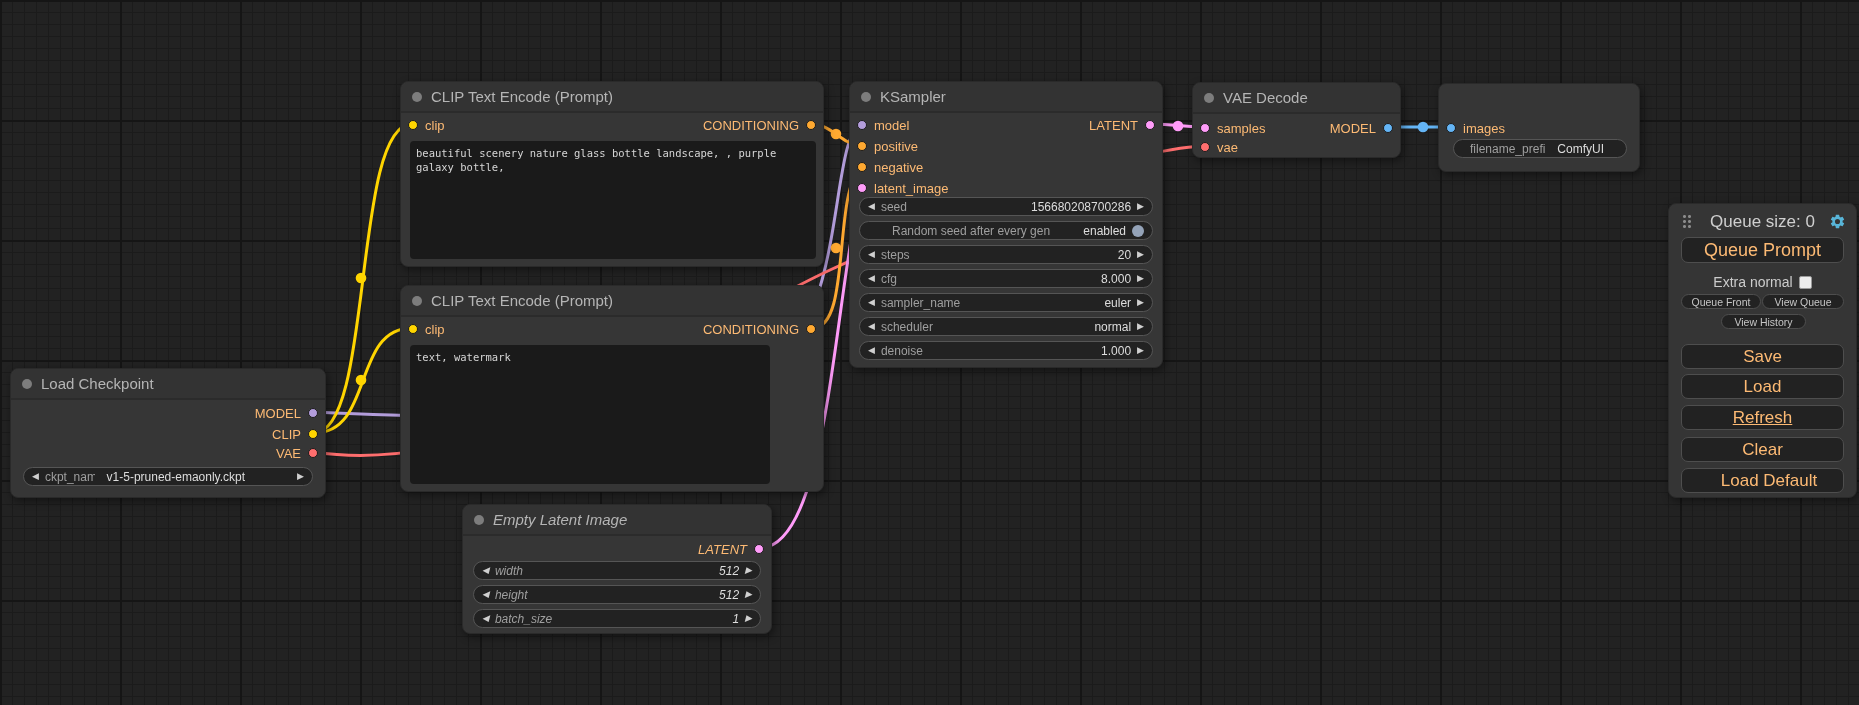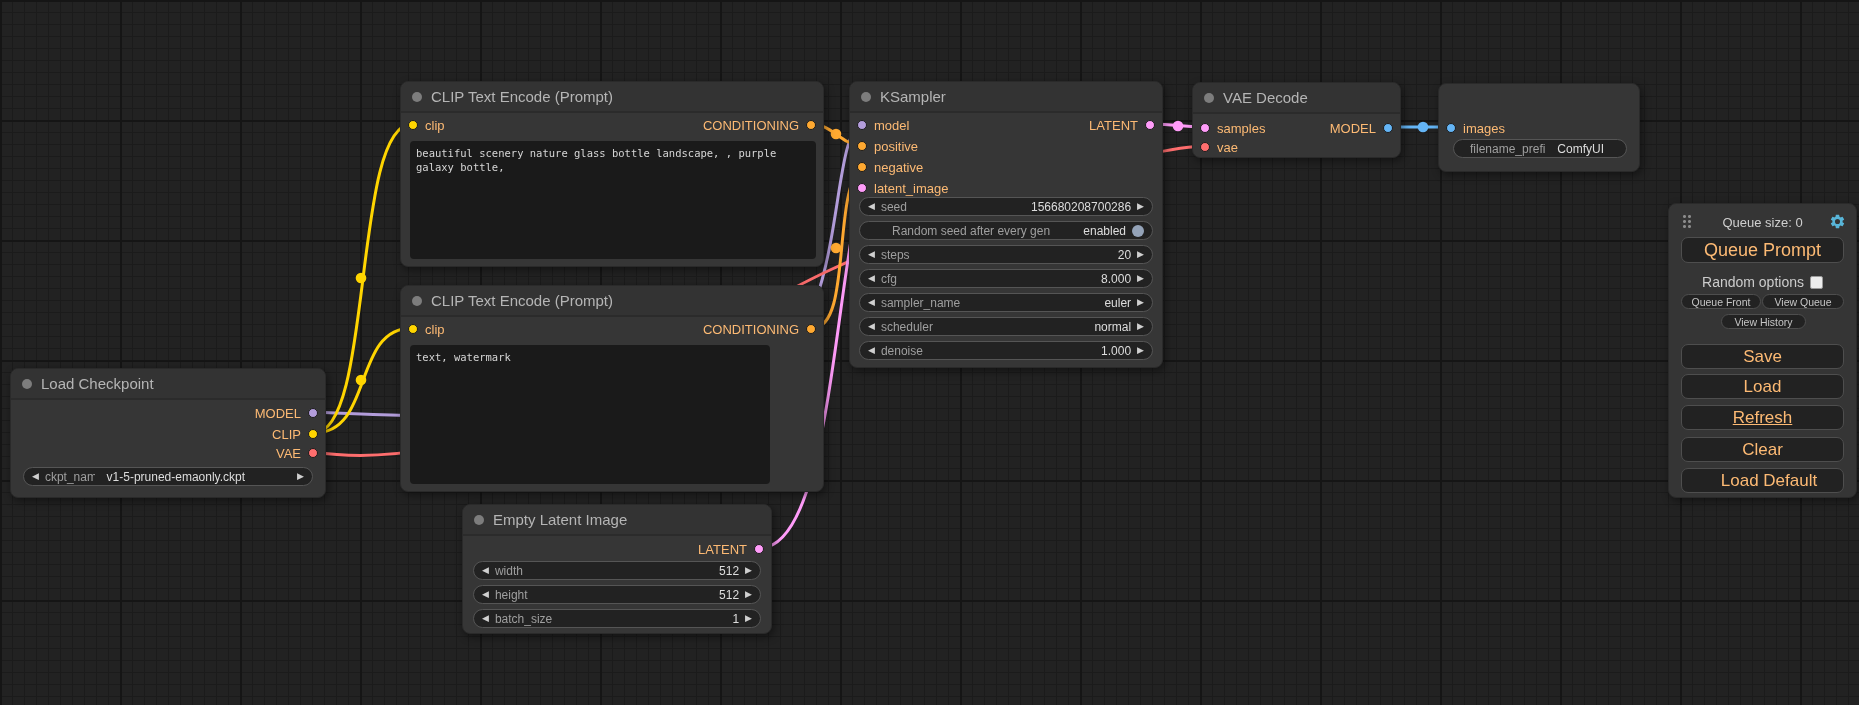--- a/index.html
+++ b/index.html
@@ -49,21 +49,21 @@
   
   #queue-panel{
     position:absolute;left:1668px;top:203px;width:189px;height:295px;z-index:3;
     background:#353535;border:1px solid #2a2a2a;border-radius:8px;
     box-shadow:2px 3px 8px rgba(0,0,0,.45);box-sizing:border-box;
   }
   .qp-header{position:absolute;left:0;right:0;top:8px;height:20px;display:flex;align-items:center;}
   .drag-handle{position:absolute;left:13px;top:2px;width:10px;height:15px;
     background-image:radial-gradient(circle,#8a8a8a 1.3px,transparent 1.6px);
     background-size:5px 5px;cursor:grab;}
-  .queue-size{flex:1;text-align:center;color:#cfcfcf;font-size:13px;}
+  .queue-size{flex:1;text-align:center;color:#cfcfcf;font-size:17px;}
   .gear{position:absolute;right:10px;top:1px;cursor:pointer;line-height:0;}
   .btn{
     background:#222222;border:1px solid #4e4e4e;border-radius:7px;color:#fdba74;
     display:flex;align-items:center;justify-content:center;box-sizing:border-box;
     cursor:pointer;position:absolute;white-space:nowrap;
   }
   .btn.big{left:12px;right:12px;height:25px;font-size:17px;}
   .btn.small{height:15px;font-size:10.5px;border-radius:8px;color:#c6c6c6;}
   #queue-prompt-btn{left:12px;right:12px;top:33px;height:26px;font-size:18px;}
   .extra-row{position:absolute;left:0;right:0;top:70px;display:flex;align-items:center;justify-content:center;gap:6px;color:#cccccc;font-size:14px;}
@@ -141,21 +141,21 @@
     <span class="dot" style="background:#FFD500;"></span>
     <span>clip</span>
   </div>
   <div class="slot out" style="top:34px;">
     <span class="dot" style="background:#FFA931;"></span>
     <span>CONDITIONING</span>
   </div>
   <textarea class="prompt-text" style="left: 9px; top: 59px; width: 360px; height: 139px;">text, watermark</textarea>
 </div>
 
-<div class="node" style="left:462px;top:504px;width:310px;height:130px;">
+<div class="node" style="left:462px;top:504px;width:310px;height:130px;font-style:italic;">
   <div class="node-title">
     <span class="collapse-dot"></span>
     <span>Empty Latent Image</span>
   </div>
   <div class="slot out" style="top:35px;">
     <span class="dot" style="background:#FF9CF9;"></span>
     <span>LATENT</span>
   </div>
   <div style="position:absolute;left:10px;right:10px;top:56px;display:flex;flex-direction:column;gap:5px;">
     <div class="widget">
@@ -295,21 +295,21 @@
     <span class="drag-handle"></span>
     <span class="queue-size">Queue size: 0</span>
     <span class="gear">
       <svg width="17" height="17" viewBox="0 0 24 24">
           <path fill="#58B5D8" d="M19.14 12.94c.04-.3.06-.61.06-.94s-.02-.64-.07-.94l2.03-1.58a.49.49 0 0 0 .12-.61l-1.92-3.32a.488.488 0 0 0-.59-.22l-2.39.96c-.5-.38-1.03-.7-1.62-.94l-.36-2.54a.484.484 0 0 0-.48-.41h-3.84c-.24 0-.43.17-.47.41l-.36 2.54c-.59.24-1.13.57-1.62.94l-2.39-.96c-.22-.08-.47 0-.59.22L2.74 8.87c-.12.21-.08.47.12.61l2.03 1.58c-.05.3-.09.63-.09.94s.02.64.07.94l-2.03 1.58a.49.49 0 0 0-.12.61l1.92 3.32c.12.22.37.29.59.22l2.39-.96c.5.38 1.03.7 1.62.94l.36 2.54c.05.24.24.41.48.41h3.84c.24 0 .44-.17.47-.41l.36-2.54c.59-.24 1.13-.56 1.62-.94l2.39.96c.22.08.47 0 .59-.22l1.92-3.32a.49.49 0 0 0-.12-.61l-2.01-1.58zM12 15.6A3.6 3.6 0 1 1 12 8.4a3.6 3.6 0 0 1 0 7.2z"></path>
         </svg>
     </span>
   </div>
   <div class="btn" id="queue-prompt-btn">Queue Prompt</div>
   <div class="extra-row">
-    <span>Random options</span>
+    <span>Extra normal</span>
     <span class="checkbox"></span>
   </div>
   <div class="btn small" style="left:12px;top:90px;width:80px;">Queue Front</div>
   <div class="btn small" style="right:12px;top:90px;width:82px;">View Queue</div>
   <div class="btn small" style="left:52px;top:110px;width:85px;">View History</div>
   <div class="btn big" style="top:140px;">Save</div>
   <div class="btn big" style="top:170px;">Load</div>
   <div class="btn big" style="top:201px;text-decoration:underline;">Refresh</div>
   <div class="btn big" style="top:233px;">Clear</div>
   <div class="btn big" style="top:264px;padding-left:13px;">Load Default</div>

